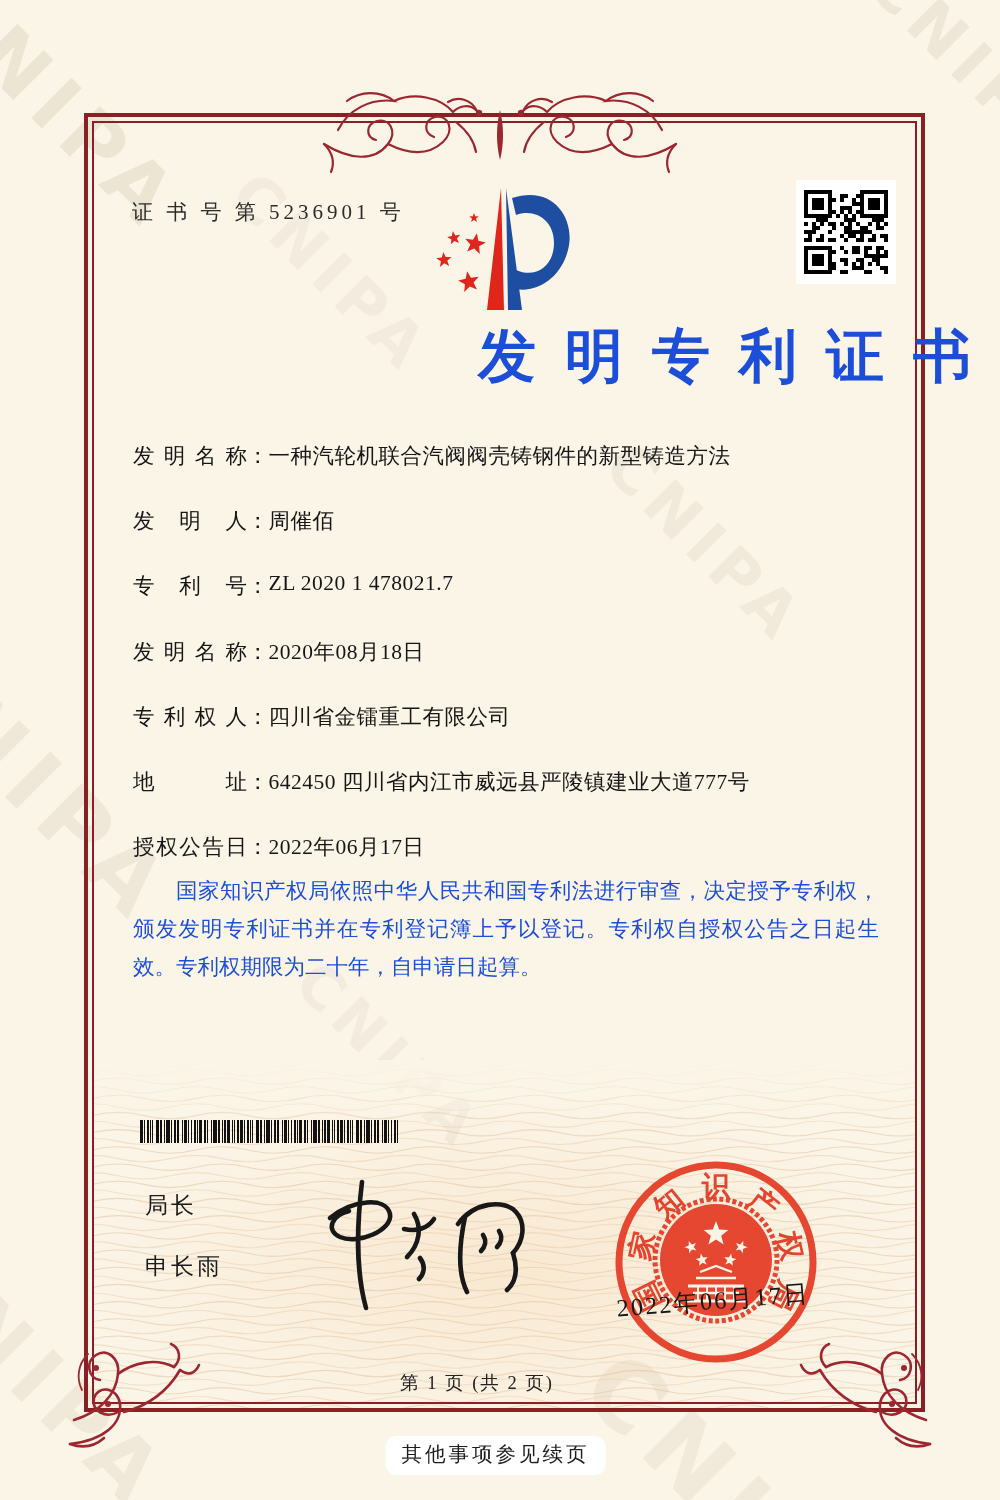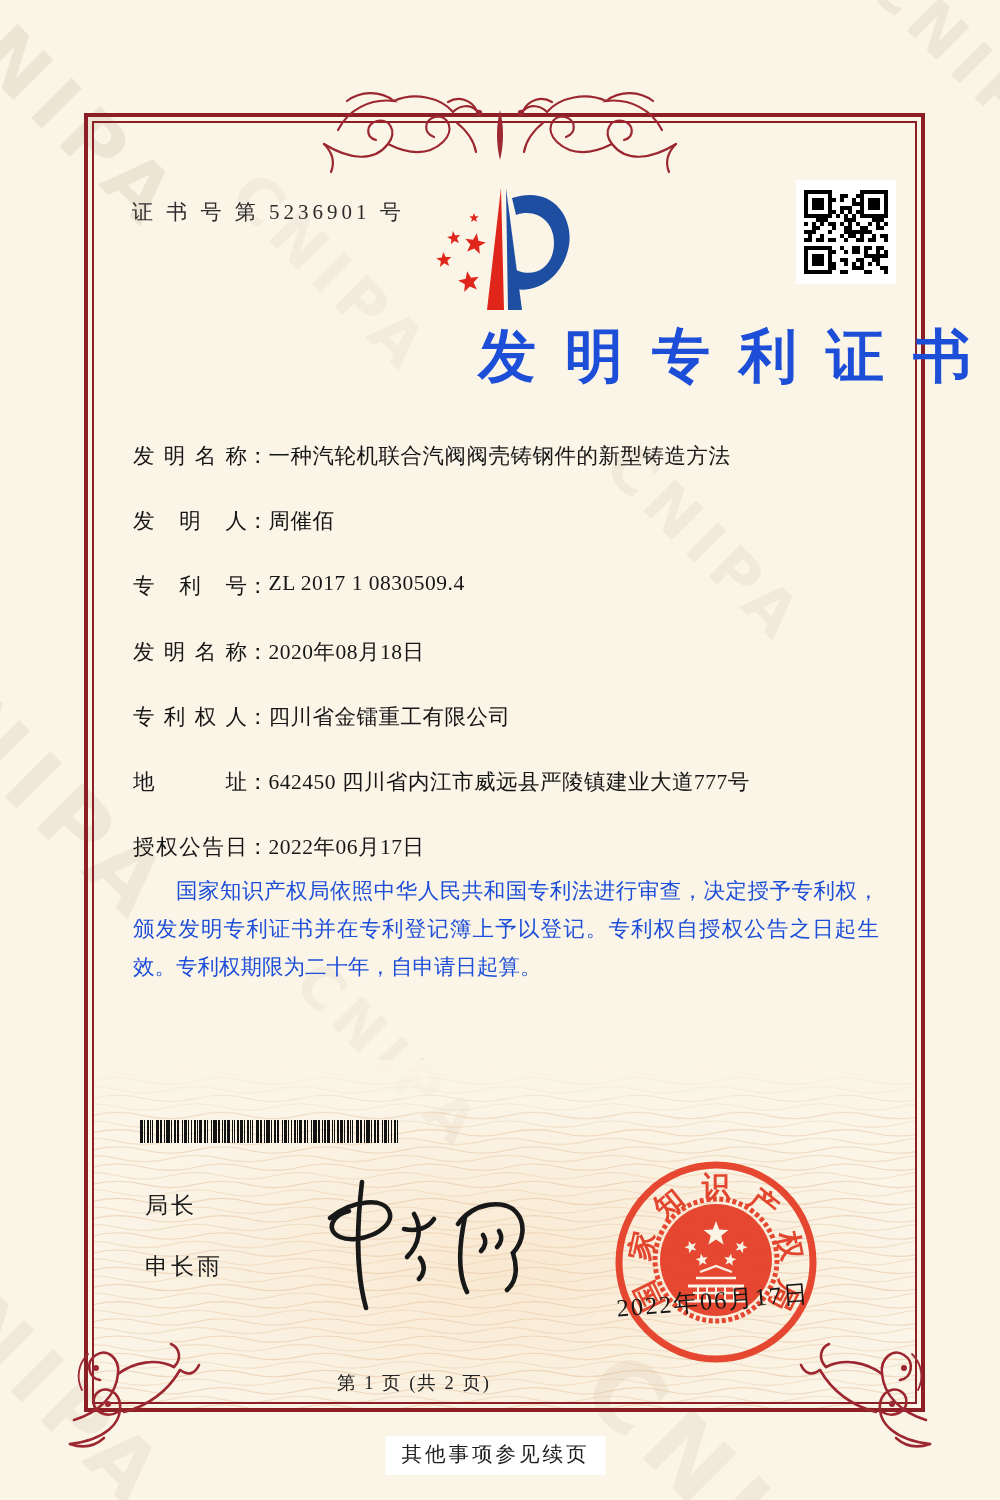--- a/index.html
+++ b/index.html
@@ -67,27 +67,27 @@
   .signoff-title{position:absolute;left:145px;top:1190px;font-size:23px;letter-spacing:3px;z-index:2;text-align:right;}
   .signoff-name{position:absolute;left:145px;top:1251px;font-size:23px;letter-spacing:3px;z-index:2;text-align:center;}
   .signature{position:absolute;left:292px;top:1172px;z-index:3;}
   .seal{position:absolute;left:612px;top:1158px;z-index:3;}
   .seal-date{
     position:absolute;left:606px;top:1284px;width:214px;text-align:center;
     font-size:24.5px;letter-spacing:2px;color:#161616;z-index:4;
     transform:rotate(-4.5deg);white-space:nowrap;
   }
   .page-ind{
-    position:absolute;left:337px;top:1370px;width:280px;
+    position:absolute;left:337px;top:1370px;width:280px;text-align:center;
     font-size:18.5px;letter-spacing:2px;color:#222;z-index:2;
   }
   .cont-note{
     position:absolute;left:50%;top:1436px;transform:translateX(-52%);
     background:#ffffff;padding:4px 16px 7px;font-size:20.5px;letter-spacing:3px;
-    color:#1d1d1d;z-index:2;white-space:nowrap;
+    color:#1d1d1d;z-index:2;white-space:nowrap;border-radius:11px;
   }
   .ornament{z-index:2;}
 </style>
 </head>
 <body>
 
 <div class="wm" style="left:-25px;top:-40px;font-size:78px;color:rgba(170,148,112,0.16)">CNIPA</div>
 <div class="wm" style="left:905px;top:-55px;font-size:64px;color:rgba(170,148,112,0.15)">CNIPA</div>
 <div class="wm" style="left:268px;top:158px;font-size:62px;color:rgba(170,148,112,0.09)">CNIPA</div>
 <div class="wm" style="left:642px;top:428px;font-size:62px;color:rgba(170,148,112,0.12)">CNIPA</div>
@@ -347,21 +347,21 @@
 
 <div class="page-title">发明专利证书</div>
 
 <div class="field-row" style="top:441px">
   <span class="flabel"><span class="fjust">发明名称</span><span class="fcolon">：</span></span><span class="fvalue">一种汽轮机联合汽阀阀壳铸钢件的新型铸造方法</span>
 </div>
 <div class="field-row" style="top:506px">
   <span class="flabel"><span class="fjust">发明人</span><span class="fcolon">：</span></span><span class="fvalue">周催佰</span>
 </div>
 <div class="field-row" style="top:571px">
-  <span class="flabel"><span class="fjust">专利号</span><span class="fcolon">：</span></span><span class="fvalue">ZL 2017 1 0830509.4</span>
+  <span class="flabel"><span class="fjust">专利号</span><span class="fcolon">：</span></span><span class="fvalue">ZL 2020 1 478021.7</span>
 </div>
 <div class="field-row" style="top:637px">
   <span class="flabel"><span class="fjust">发明名称</span><span class="fcolon">：</span></span><span class="fvalue">2020年08月18日</span>
 </div>
 <div class="field-row" style="top:702px">
   <span class="flabel"><span class="fjust">专利权人</span><span class="fcolon">：</span></span><span class="fvalue">四川省金镭重工有限公司</span>
 </div>
 <div class="field-row" style="top:767px">
   <span class="flabel"><span class="fjust">地址</span><span class="fcolon">：</span></span><span class="fvalue">642450 四川省内江市威远县严陵镇建业大道777号</span>
 </div>

